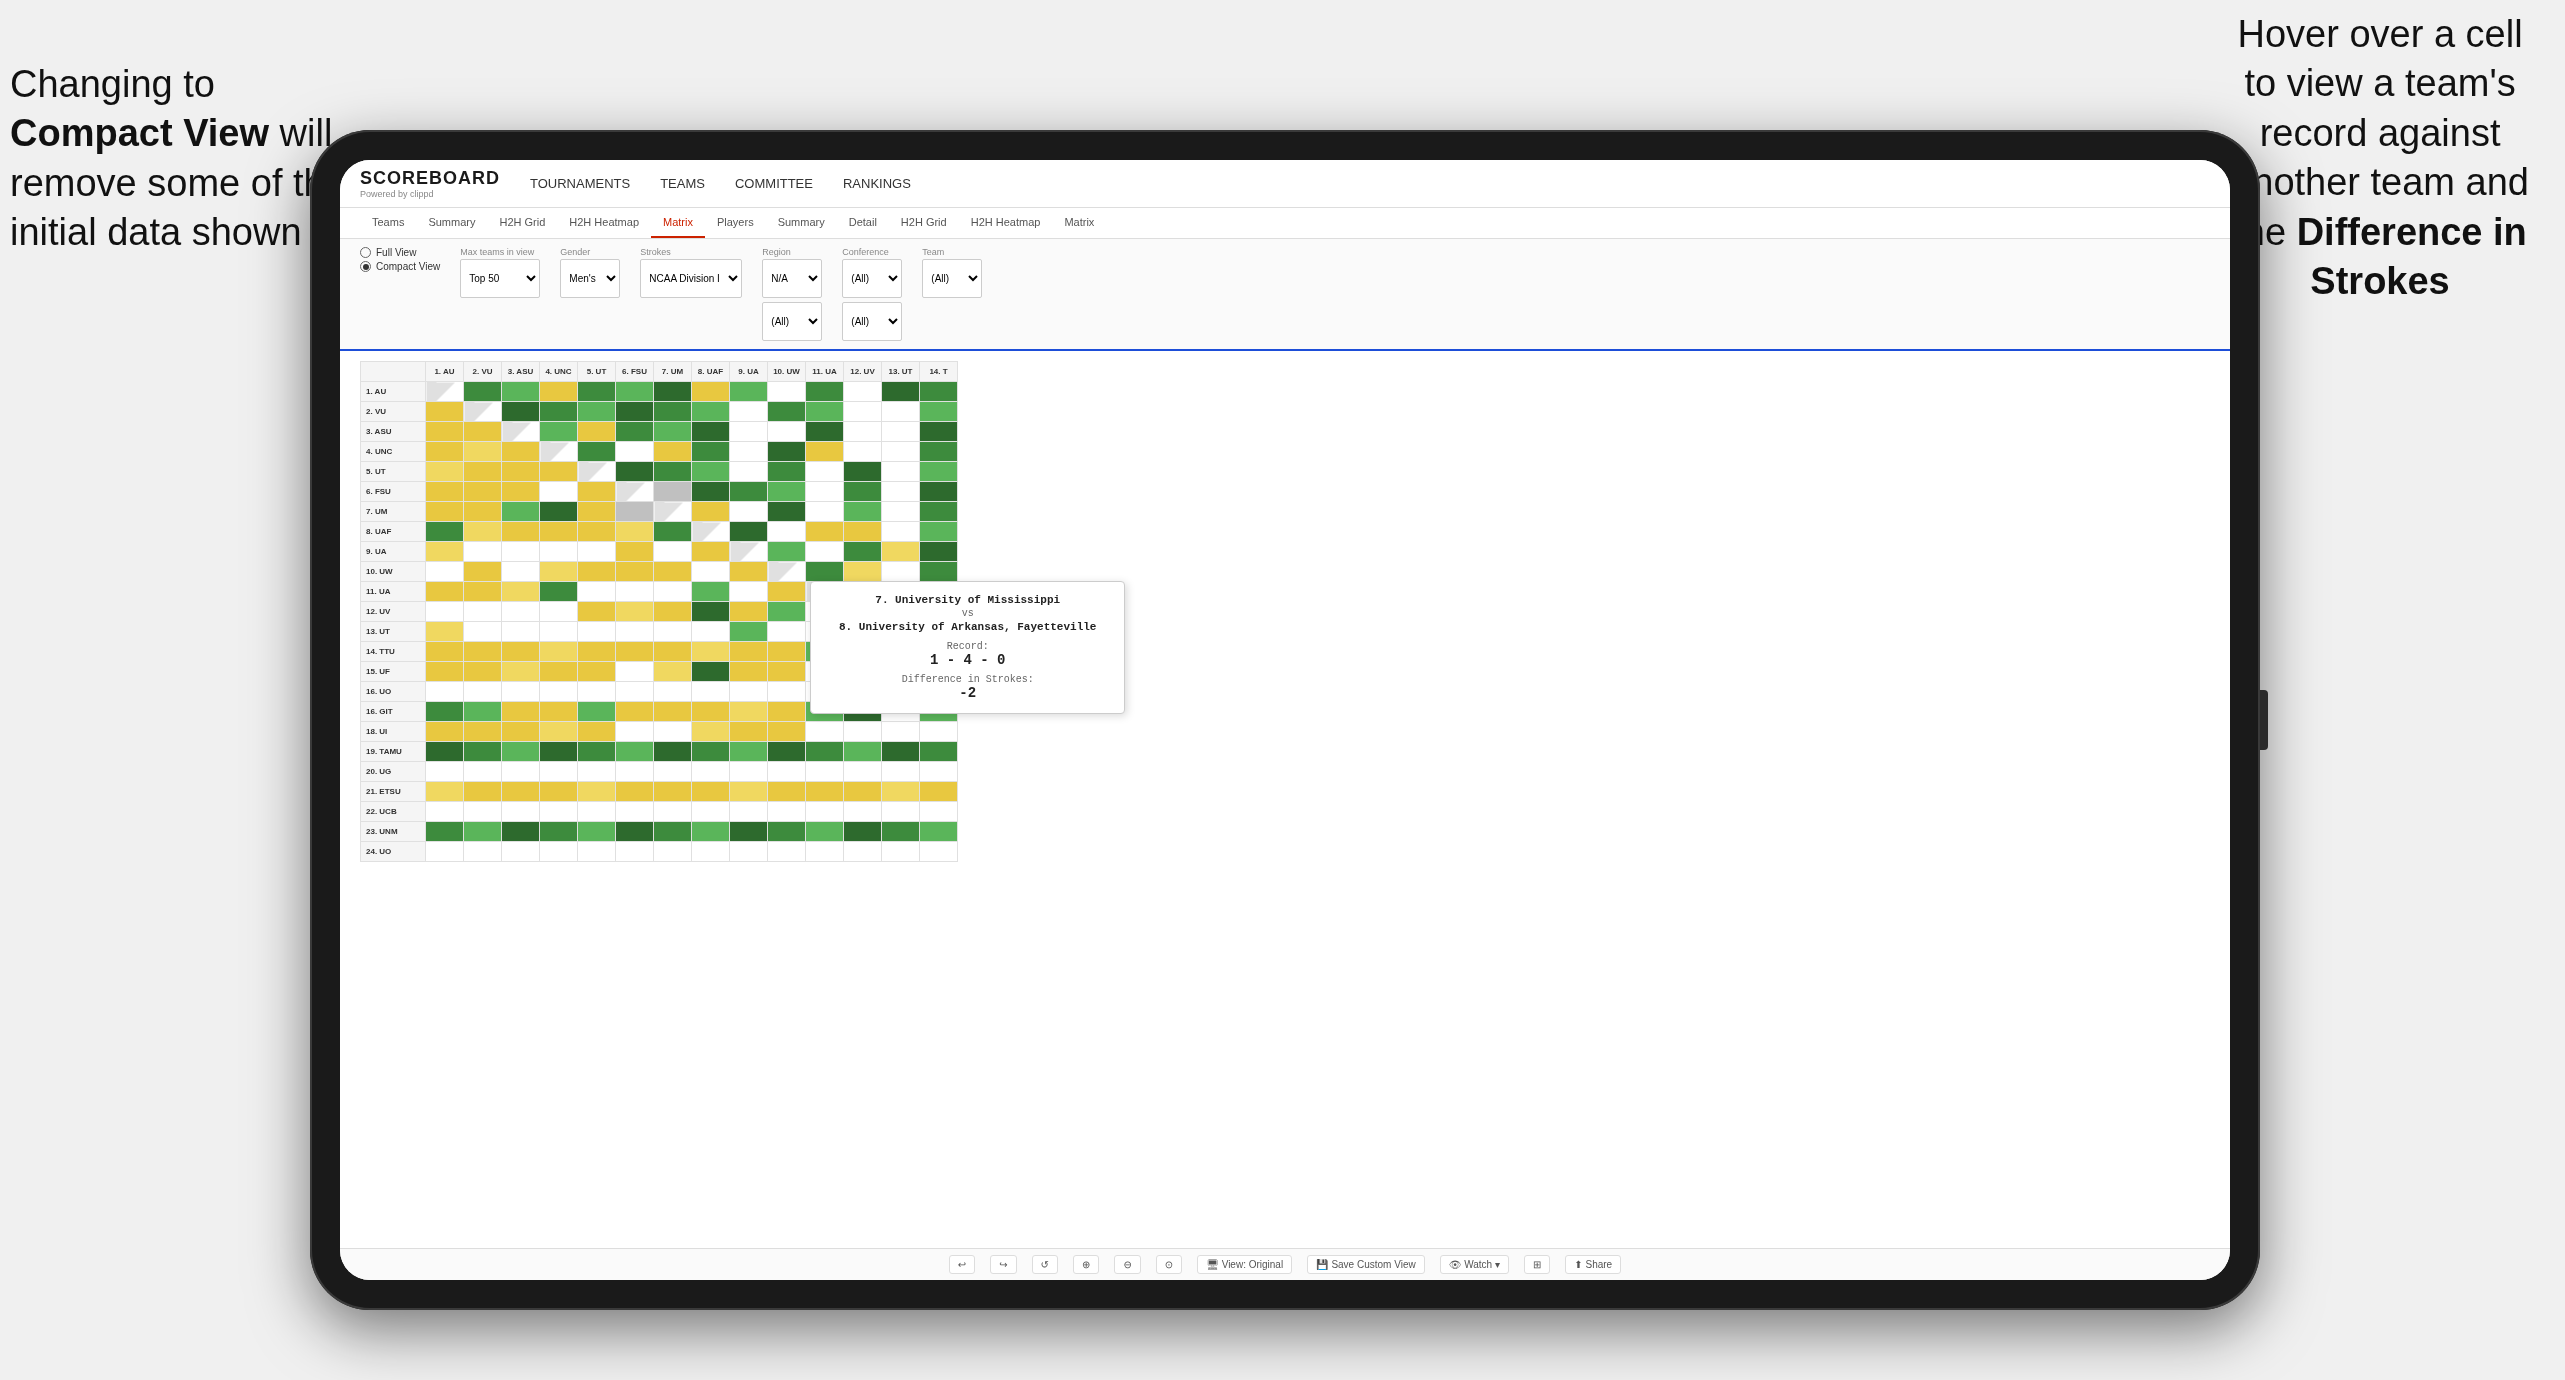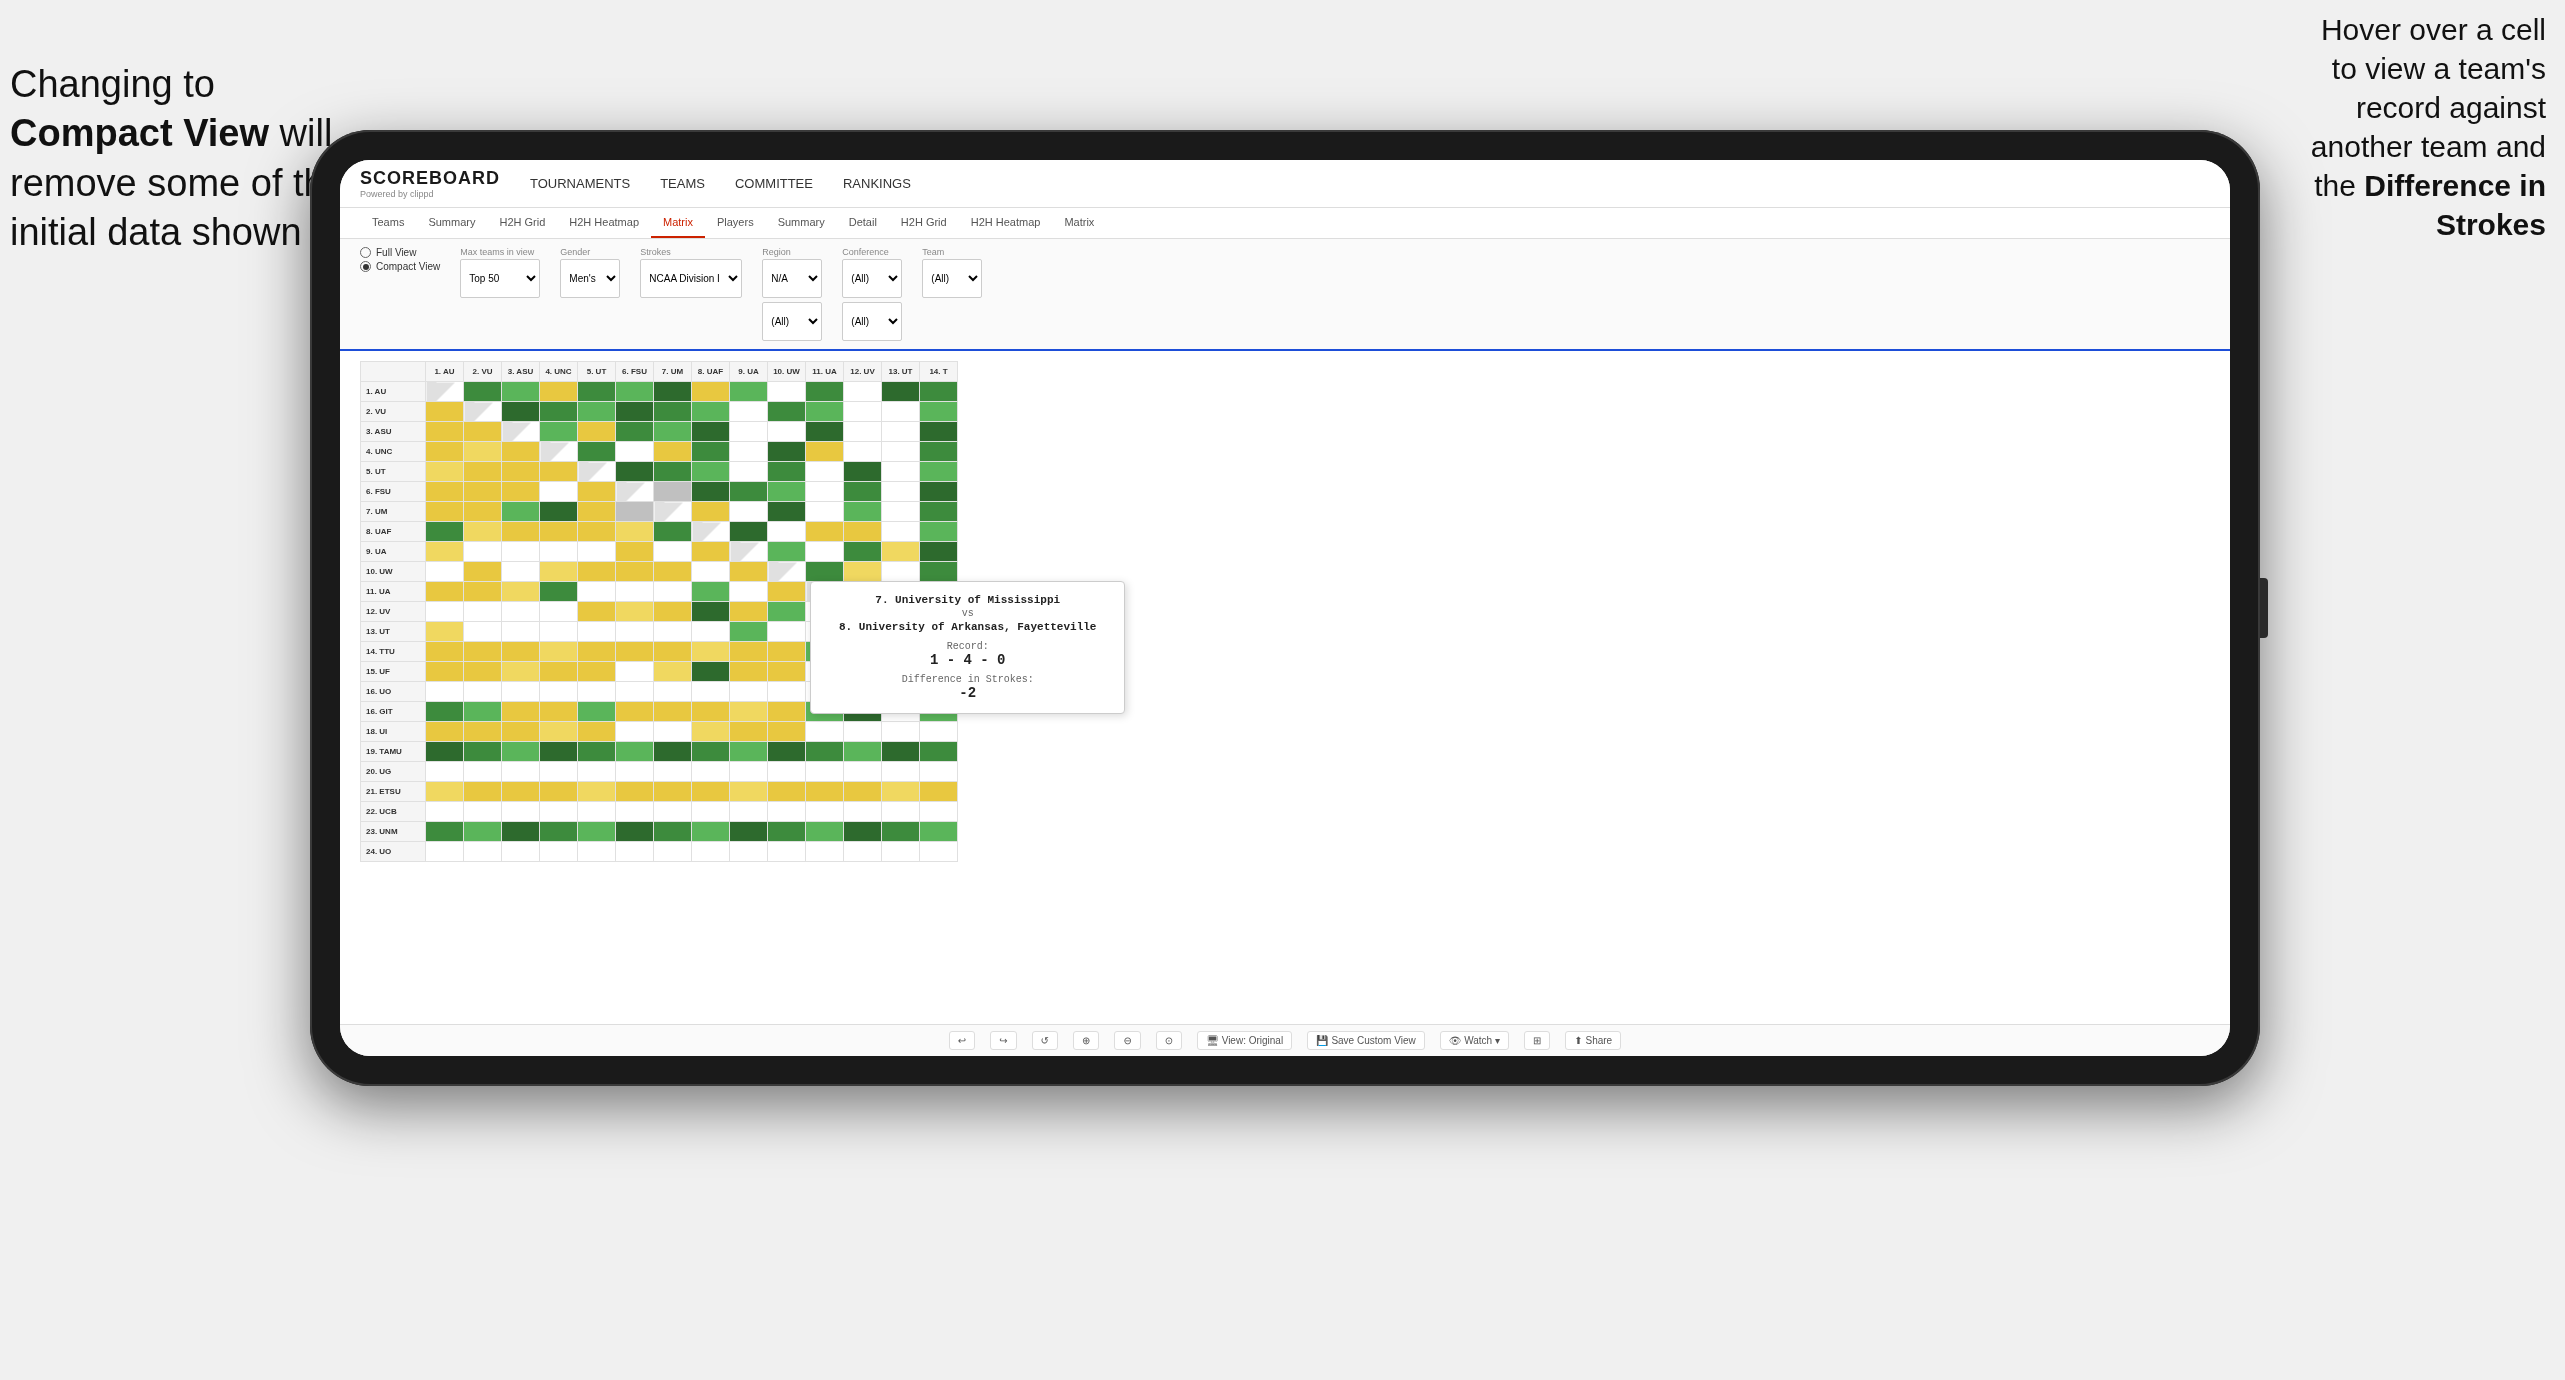--- a/index.html
+++ b/index.html
@@ -22,47 +22,47 @@
       max-width: 500px;
       color: #111;
     }
     .annotation-left strong {
       font-weight: 900;
     }
 
     .annotation-right {
       position: absolute;
       top: 10px;
-      right: 19px;
-      font-size: 30px;
+      right: 36px;
+      font-size: 38px;
       line-height: 1.3;
       max-width: 460px;
       color: #111;
-      text-align: right;
+      text-align: center;
     }
     .annotation-right strong {
       font-weight: 900;
     }
 
     
     .arrows-overlay {
       position: absolute;
       top: 0; left: 0;
       width: 2565px;
       height: 1380px;
       pointer-events: none;
     }
 
     
     .tablet-frame {
       position: absolute;
       top: 130px;
       left: 310px;
       width: 1950px;
-      height: 956px;
+      height: 1180px;
       background: #1a1a1a;
       border-radius: 60px;
       padding: 30px;
       box-shadow: 0 20px 60px rgba(0,0,0,0.5), inset 0 0 0 2px #3a3a3a;
     }
 
     .tablet-screen {
       width: 100%;
       height: 100%;
       background: #fff;

